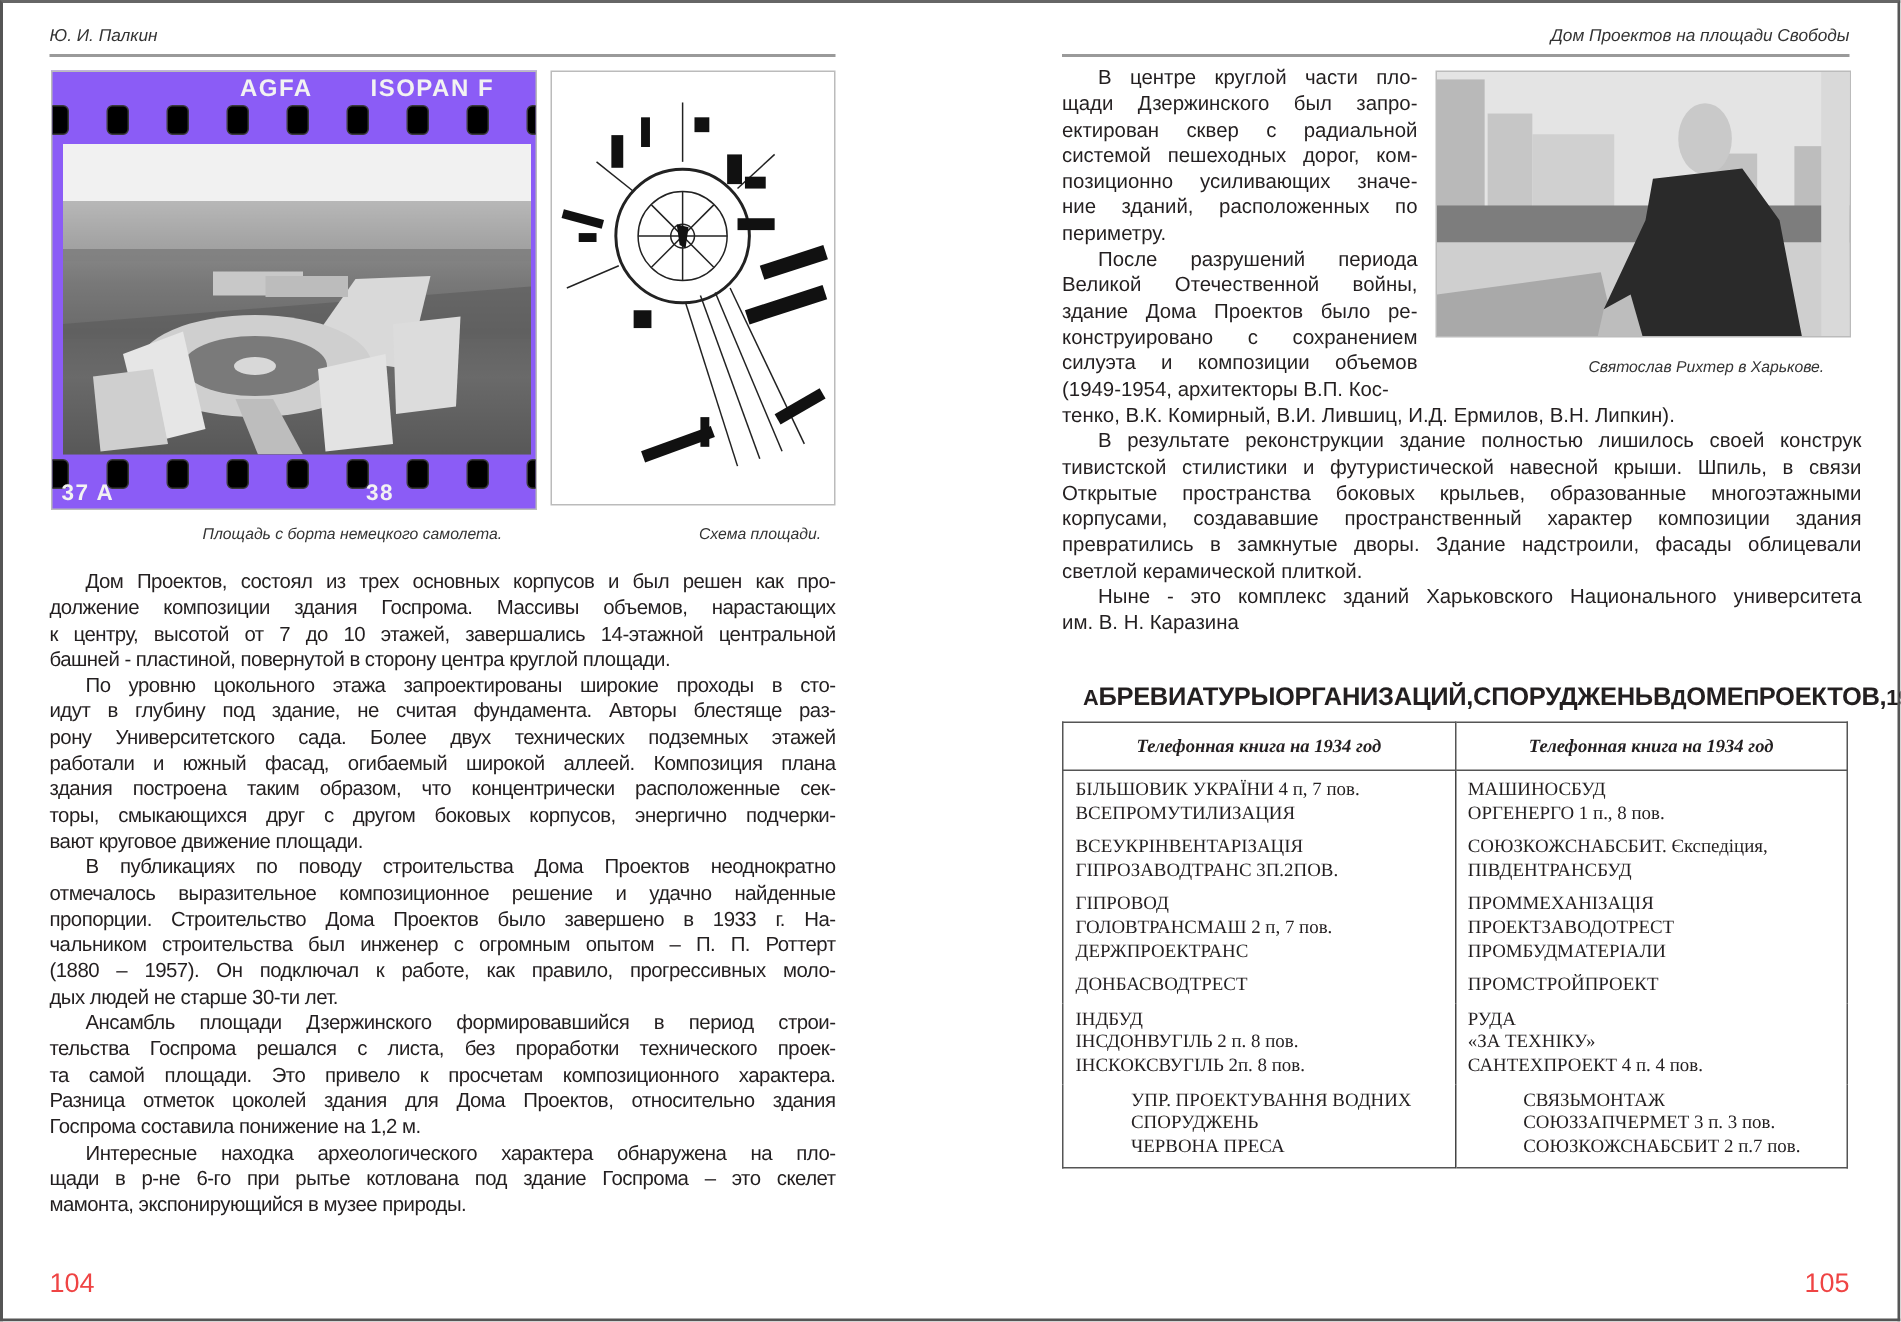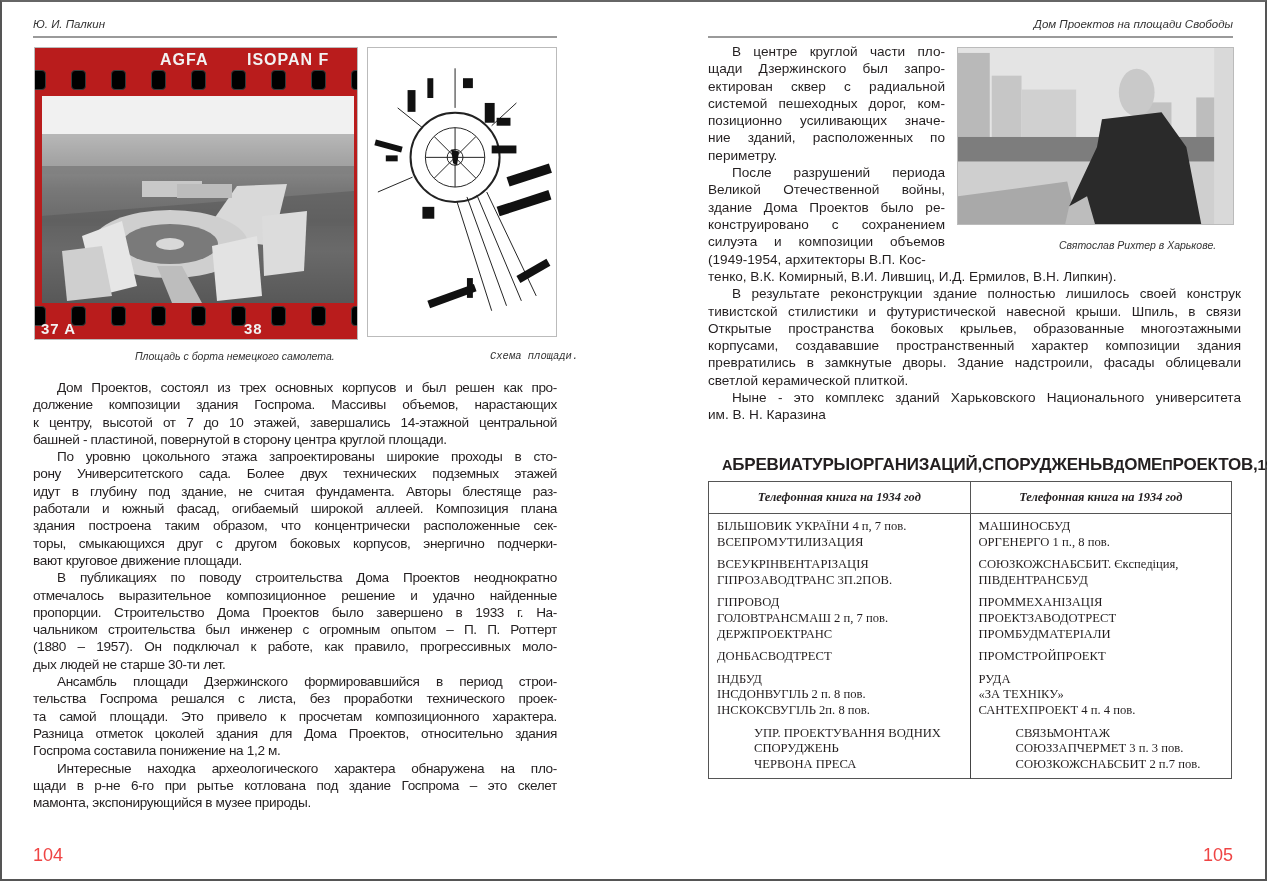--- a/index.html
+++ b/index.html
@@ -8,33 +8,33 @@
   .frame { position: absolute; left: 0; top: 0; width: 1267px; height: 881px; border: 2px solid #555; border-top-color:#666; }
 
   .running-head { position: absolute; top: 18px; font-size: 11.5px; font-style: italic; color: #333; }
   #rh-left { left: 33px; }
   #rh-right { right: 34px; }
   .head-rule { position: absolute; top: 36px; height: 2px; background: #9a9a9a; }
   #rule-left { left: 33px; width: 524px; }
   #rule-right { left: 708px; width: 525px; }
 
   
-  .film { position: absolute; left: 34px; top: 47px; width: 324px; height: 293px; background: #b91c1c; border: 1px solid #bbb; overflow: hidden; }
+  .film { position: absolute; left: 34px; top: 47px; width: 324px; height: 293px; background: #8b5cf6; border: 1px solid #bbb; overflow: hidden; }
   .film-label { position: absolute; color: #f2f2f2; font-weight: bold; font-size: 16px; letter-spacing: 1px; font-family: "Liberation Sans", sans-serif; }
   .perf { position: absolute; width: 15px; height: 20px; background: #000; border: 1px solid #3a3a3a; border-radius: 4px; }
   .photo-aerial { position: absolute; left: 7px; top: 48px; width: 312px; height: 207px; overflow: hidden;
     background: linear-gradient(180deg, #f4f4f4 0%, #e6e6e6 18%, #b9b9b9 30%, #8a8a8a 45%, #6d6d6d 60%, #7e7e7e 75%, #5a5a5a 100%); }
   .photo-aerial svg { width: 100%; height: 100%; display: block; }
 
   .scheme { position: absolute; left: 367px; top: 47px; width: 190px; height: 290px; border: 1px solid #bbb; background: #fff; overflow: hidden; }
   .scheme svg { width: 100%; height: 100%; display: block; }
 
   .caption { position: absolute; font-size: 10.5px; font-style: italic; color: #333; }
   #cap-film { left: 135px; top: 350px; }
-  #cap-scheme { left: 490px; top: 350px; font-family: Liberation Mono, monospace; }
+  #cap-scheme { left: 466px; top: 350px; }
 
   .body-text { position: absolute; font-size: 13.6px; line-height: 17.3px; text-align: justify; color: #231f20; }
   .body-text .line { display: block; text-align: justify; text-align-last: justify; white-space: nowrap; }
   .body-text .line.last { text-align-last: left; }
   .body-text .line.ind { padding-left: 24px; }
 
   #left-text { left: 33px; top: 379px; width: 524px; font-family: "Liberation Sans", sans-serif; letter-spacing: -0.35px; }
 
   .page-num { position: absolute; top: 845px; font-size: 18px; color: #ef4444; }
   #pn-left { left: 33px; }
@@ -159,22 +159,22 @@
 
 <div class="body-text" id="left-text">
     <div class="para">
       <span class="line ind">Дом Проектов, состоял из трех основных корпусов и был решен как про-</span>
       <span class="line">должение композиции здания Госпрома. Массивы объемов, нарастающих</span>
       <span class="line">к центру, высотой от 7 до 10 этажей, завершались 14-этажной центральной</span>
       <span class="line last">башней - пластиной, повернутой в сторону центра круглой площади.</span>
     </div>
     <div class="para">
       <span class="line ind">По уровню цокольного этажа запроектированы широкие проходы в сто-</span>
+      <span class="line">идут в глубину под здание, не считая фундамента. Авторы блестяще раз-</span>
       <span class="line">рону Университетского сада. Более двух технических подземных этажей</span>
-      <span class="line">идут в глубину под здание, не считая фундамента. Авторы блестяще раз-</span>
       <span class="line">работали и южный фасад, огибаемый широкой аллеей. Композиция плана</span>
       <span class="line">здания построена таким образом, что концентрически расположенные сек-</span>
       <span class="line">торы, смыкающихся друг с другом боковых корпусов, энергично подчерки-</span>
       <span class="line last">вают круговое движение площади.</span>
     </div>
     <div class="para">
       <span class="line ind">В публикациях по поводу строительства Дома Проектов неоднократно</span>
       <span class="line">отмечалось выразительное композиционное решение и удачно найденные</span>
       <span class="line">пропорции. Строительство Дома Проектов было завершено в 1933 г. На-</span>
       <span class="line">чальником строительства был инженер с огромным опытом – П. П. Роттерт</span>

